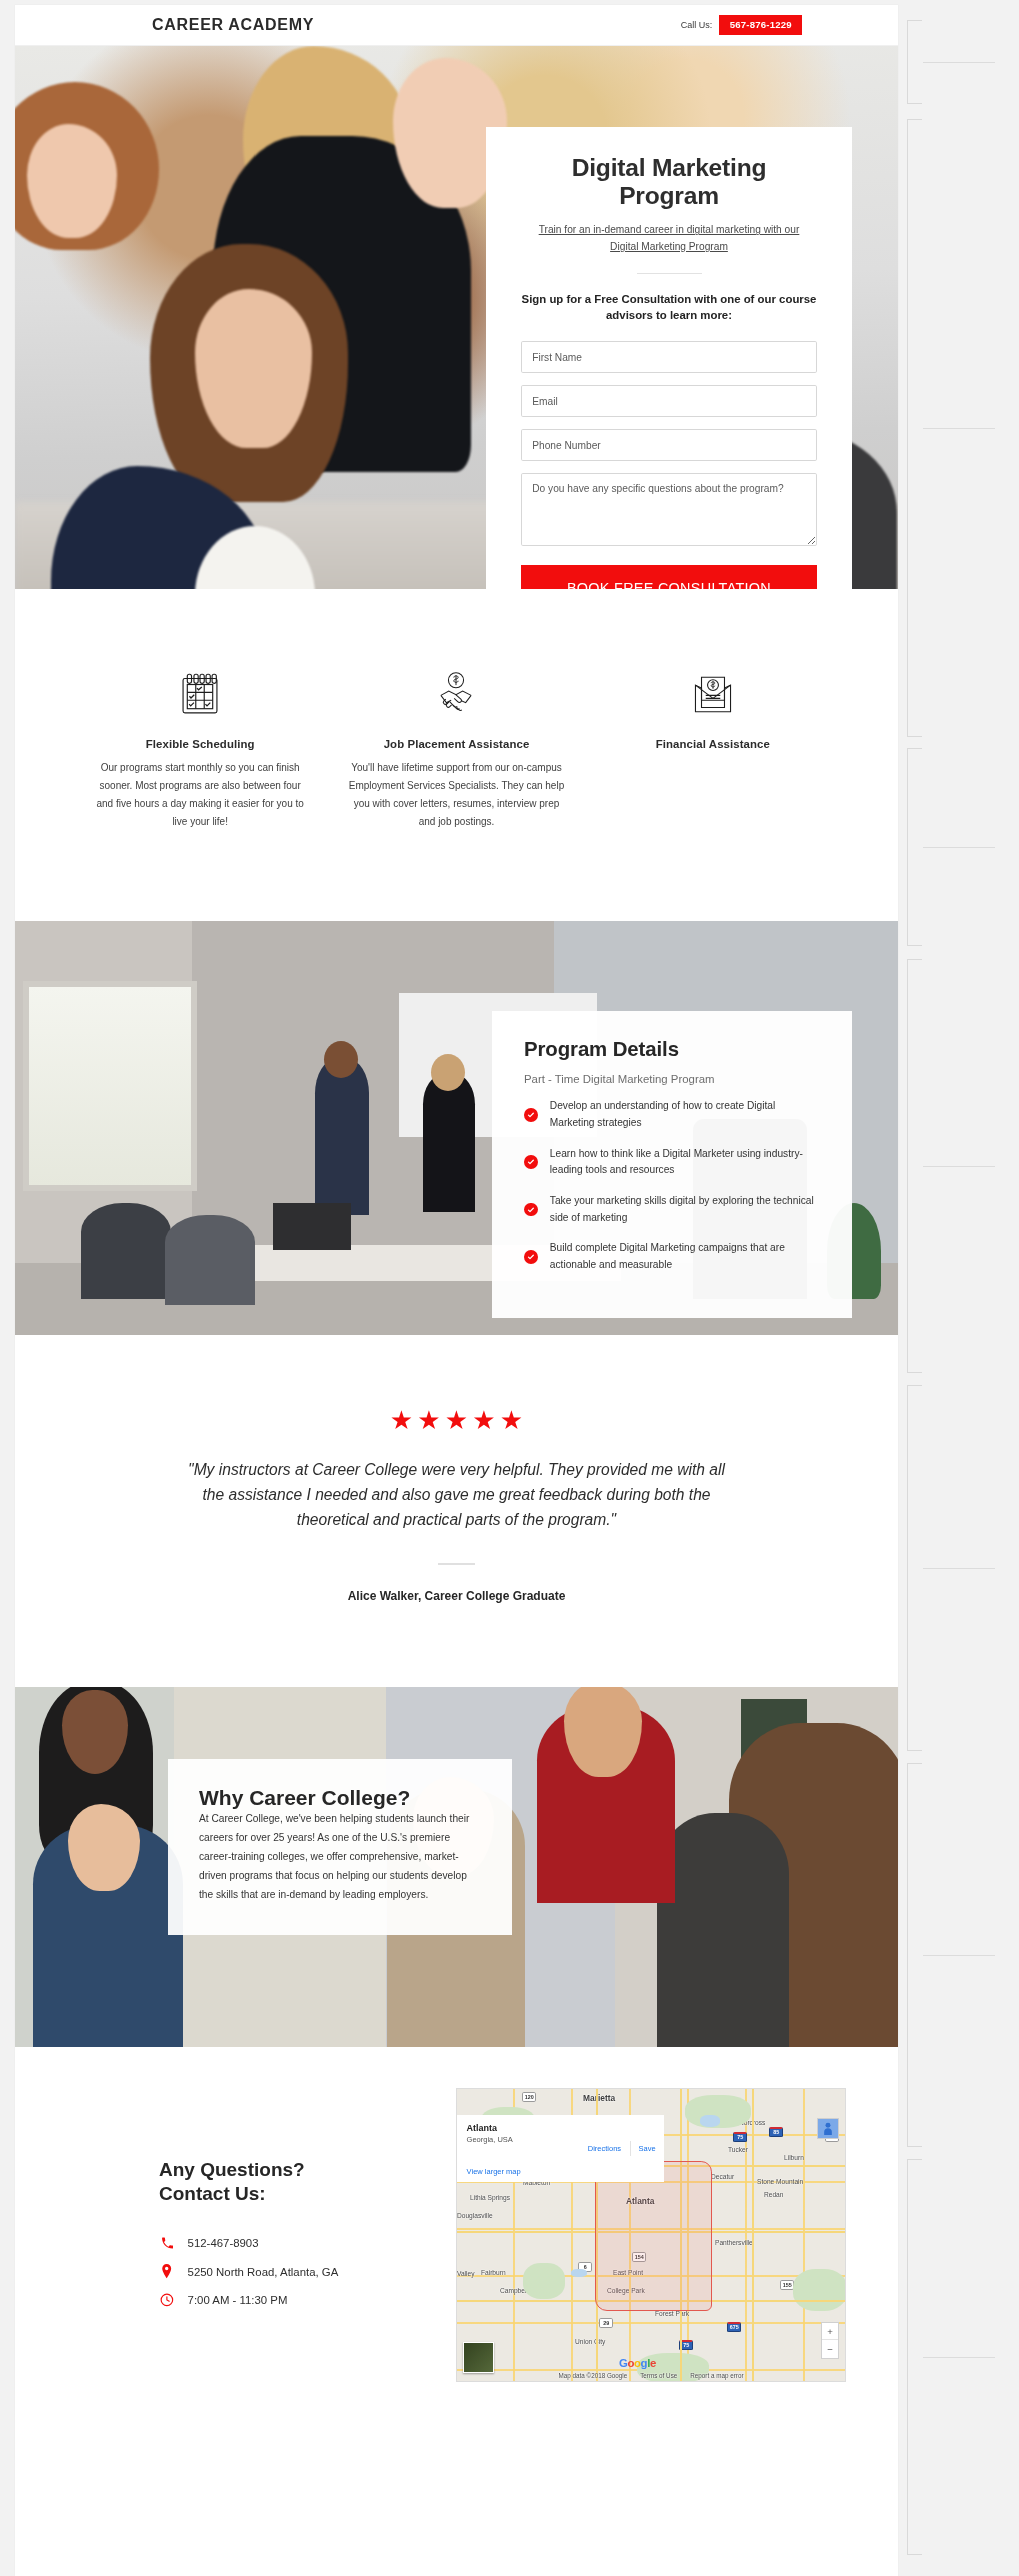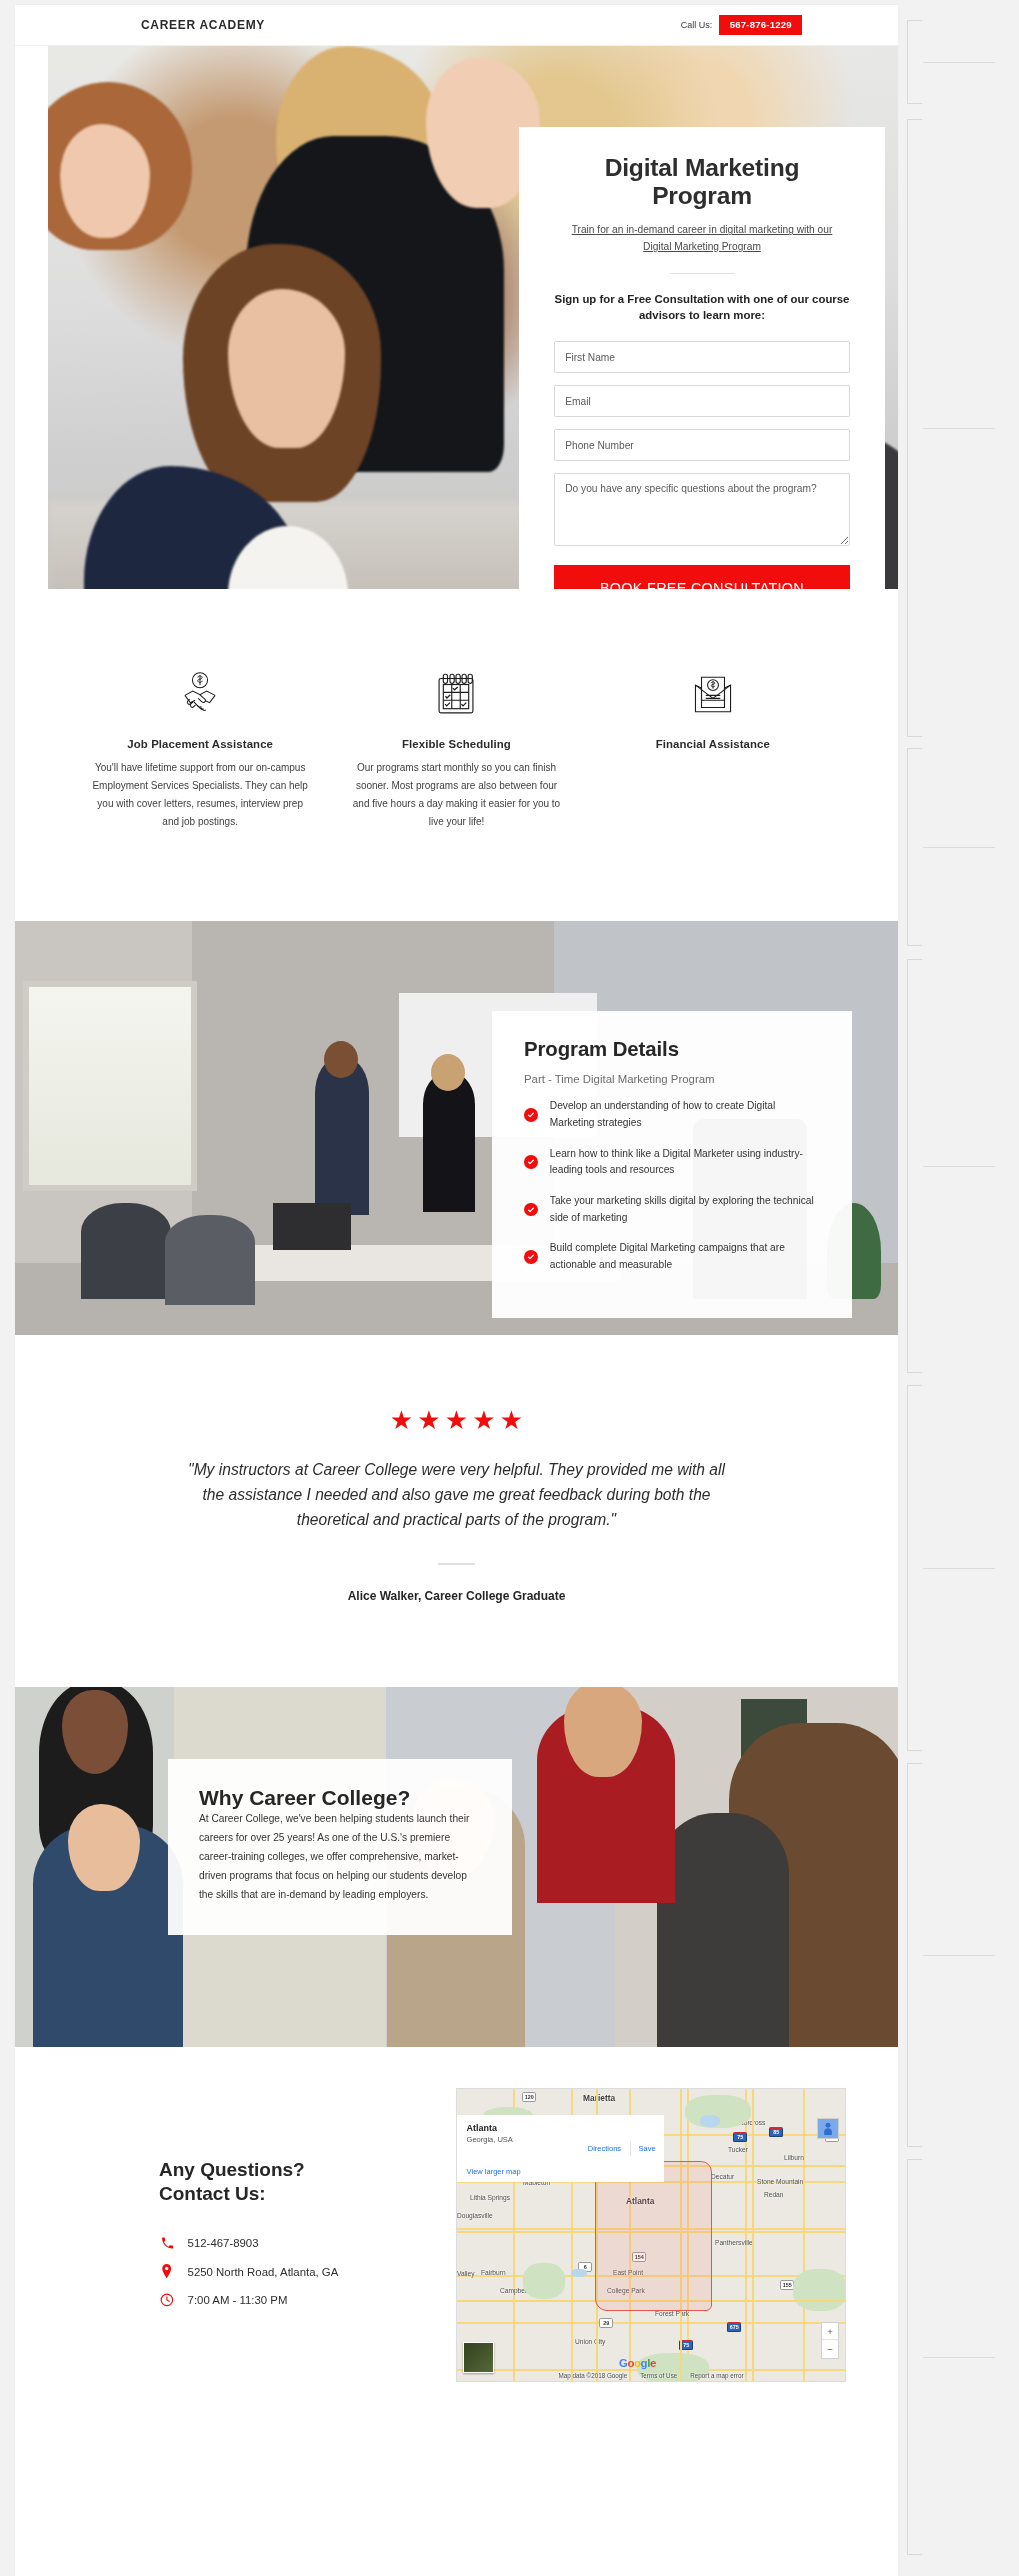--- a/index.html
+++ b/index.html
@@ -55,22 +55,22 @@
   .site-header {
     position: relative;
     height: 41px;
     background: #ffffff;
     display: flex;
     align-items: center;
     border-bottom: 0.6px solid #f0f0f0;
   }
   .brand {
     position: absolute;
-    left: 126px;
-    font-size: 12px;
+    left: 137px;
+    font-size: 16px;
     font-weight: 700;
     letter-spacing: 0.7px;
     color: #2b2b2b;
     font-family: "Liberation Sans", sans-serif;
   }
   .header-right {
     position: absolute;
     right: 96px;
     display: flex;
     align-items: center;
@@ -90,21 +90,20 @@
     border: none;
     cursor: pointer;
     line-height: 1;
   }
 
   
   .hero {
     position: relative;
     height: 543px;
     overflow: hidden;
-    margin-left: 33px;
   }
   .hero-photo {
     position: absolute;
     inset: 0;
     background:
       radial-gradient(circle at 22% 26%, #c49a72 0 9%, rgba(196,154,114,0) 22%),
       radial-gradient(circle at 43% 46%, #9e6a46 0 11%, rgba(158,106,70,0) 26%),
       radial-gradient(circle at 60% 17%, #e3c78e 0 9%, rgba(227,199,142,0) 24%),
       radial-gradient(circle at 76% 13%, #f0d7b2 0 7%, rgba(240,215,178,0) 20%),
       linear-gradient(178deg, #e9e9e6 0%, #dedede 44%, #cfcfcf 72%, #c8c6c4 100%);
@@ -539,60 +538,60 @@
           <input class="form-field" type="text" placeholder="First Name" style="">
           <input class="form-field" type="email" placeholder="Email" style="">
           <input class="form-field" type="tel" placeholder="Phone Number" style="">
           <textarea class="form-field" placeholder="Do you have any specific questions about the program?" style=""></textarea>
           <button class="submit-btn">BOOK FREE CONSULTATION</button>
         </div>
       </div>
     </div>
 
     <div class="features">
-
-      <div class="feature">
-        <div class="feature-icon">
-          <svg width="52" height="52" viewBox="0 0 86 86" fill="none" stroke="#1d1d1d" stroke-width="1.7">
-            <circle cx="43" cy="17" r="12.5"></circle>
-            <path d="M43 9v16M39.5 12.5c0-2 1.6-2.8 3.5-2.8s3.5.8 3.5 2.6-1.7 2.3-3.5 2.7-3.5.9-3.5 2.8 1.7 2.6 3.5 2.6 3.5-.8 3.5-2.6" stroke-width="1.6"></path>
-            <path d="M18 42l13-7 12 6 11-6 14 7"></path>
-            <path d="M18 42l9 12 8-4"></path>
-            <path d="M68 42l-9 12-7-3"></path>
-            <path d="M32 52l8 8c1.5 1.5 3.6 1.5 5 0"></path>
-            <path d="M38 58l6 6c1.4 1.4 3.5 1.4 4.9 0"></path>
-            <path d="M44 62l4 4c1.3 1.3 3.3 1.3 4.6 0"></path>
-            <path d="M26 48l-3 3c-1.3 1.3-1.3 3.4 0 4.7 1.3 1.3 3.4 1.3 4.7 0l3-3"></path>
-            <path d="M31 53l-3 3c-1.3 1.3-1.3 3.4 0 4.7 1.3 1.3 3.4 1.3 4.7 0l3-3"></path>
-            <path d="M43 41l8 7c1.4 1.3 1.4 3.4 0 4.7-1.3 1.4-3.4 1.4-4.8 0L40 47"></path>
-          </svg>
-        </div>
-        <div class="feature-title">Job Placement Assistance</div>
-        <div class="feature-text">You'll have lifetime support from our on-campus Employment Services Specialists. They can help you with cover letters, resumes, interview prep and job postings.</div>
-      </div>
 
       <div class="feature">
         <div class="feature-icon">
           <svg width="52" height="52" viewBox="0 0 86 86" fill="none" stroke="#1d1d1d" stroke-width="1.9">
             <rect x="15" y="14" width="56" height="57" rx="3"></rect>
             <rect x="22" y="24" width="42" height="40"></rect>
             <path d="M22 37h42M22 50h42M36 24v40M50 24v40"></path>
             <rect x="22" y="7" width="7" height="15" rx="3.2"></rect>
             <rect x="33" y="7" width="7" height="15" rx="3.2"></rect>
             <rect x="43" y="7" width="7" height="15" rx="3.2"></rect>
             <rect x="53" y="7" width="7" height="15" rx="3.2"></rect>
             <rect x="63" y="7" width="7" height="15" rx="3.2"></rect>
             <path d="M38 30l2.6 2.8L46 28" stroke-width="2.1"></path>
             <path d="M25.5 43.5l2.6 2.8L33.5 41" stroke-width="2.1"></path>
             <path d="M25 56.5l2.6 2.8L33 54" stroke-width="2.1"></path>
             <path d="M52 56.5l2.6 2.8L60 54" stroke-width="2.1"></path>
           </svg>
         </div>
         <div class="feature-title">Flexible Scheduling</div>
         <div class="feature-text">Our programs start monthly so you can finish sooner. Most programs are also between four and five hours a day making it easier for you to live your life!</div>
+      </div>
+
+      <div class="feature">
+        <div class="feature-icon">
+          <svg width="52" height="52" viewBox="0 0 86 86" fill="none" stroke="#1d1d1d" stroke-width="1.7">
+            <circle cx="43" cy="17" r="12.5"></circle>
+            <path d="M43 9v16M39.5 12.5c0-2 1.6-2.8 3.5-2.8s3.5.8 3.5 2.6-1.7 2.3-3.5 2.7-3.5.9-3.5 2.8 1.7 2.6 3.5 2.6 3.5-.8 3.5-2.6" stroke-width="1.6"></path>
+            <path d="M18 42l13-7 12 6 11-6 14 7"></path>
+            <path d="M18 42l9 12 8-4"></path>
+            <path d="M68 42l-9 12-7-3"></path>
+            <path d="M32 52l8 8c1.5 1.5 3.6 1.5 5 0"></path>
+            <path d="M38 58l6 6c1.4 1.4 3.5 1.4 4.9 0"></path>
+            <path d="M44 62l4 4c1.3 1.3 3.3 1.3 4.6 0"></path>
+            <path d="M26 48l-3 3c-1.3 1.3-1.3 3.4 0 4.7 1.3 1.3 3.4 1.3 4.7 0l3-3"></path>
+            <path d="M31 53l-3 3c-1.3 1.3-1.3 3.4 0 4.7 1.3 1.3 3.4 1.3 4.7 0l3-3"></path>
+            <path d="M43 41l8 7c1.4 1.3 1.4 3.4 0 4.7-1.3 1.4-3.4 1.4-4.8 0L40 47"></path>
+          </svg>
+        </div>
+        <div class="feature-title">Job Placement Assistance</div>
+        <div class="feature-text">You'll have lifetime support from our on-campus Employment Services Specialists. They can help you with cover letters, resumes, interview prep and job postings.</div>
       </div>
 
       <div class="feature">
         <div class="feature-icon">
           <svg width="52" height="52" viewBox="0 0 86 86" fill="none" stroke="#1d1d1d" stroke-width="1.8">
             <path d="M24 12h38v38H24z"></path>
             <circle cx="43" cy="25" r="9"></circle>
             <path d="M43 19v12M40 21.8c0-1.5 1.3-2.2 3-2.2s3 .7 3 2-1.4 1.9-3 2.2-3 .8-3 2.1 1.3 2.1 3 2.1 3-.7 3-2.1" stroke-width="1.5"></path>
             <path d="M31 42h24M31 47h24"></path>
             <path d="M14 25l10 5v32h38V30l10-5v44H14z"></path>

